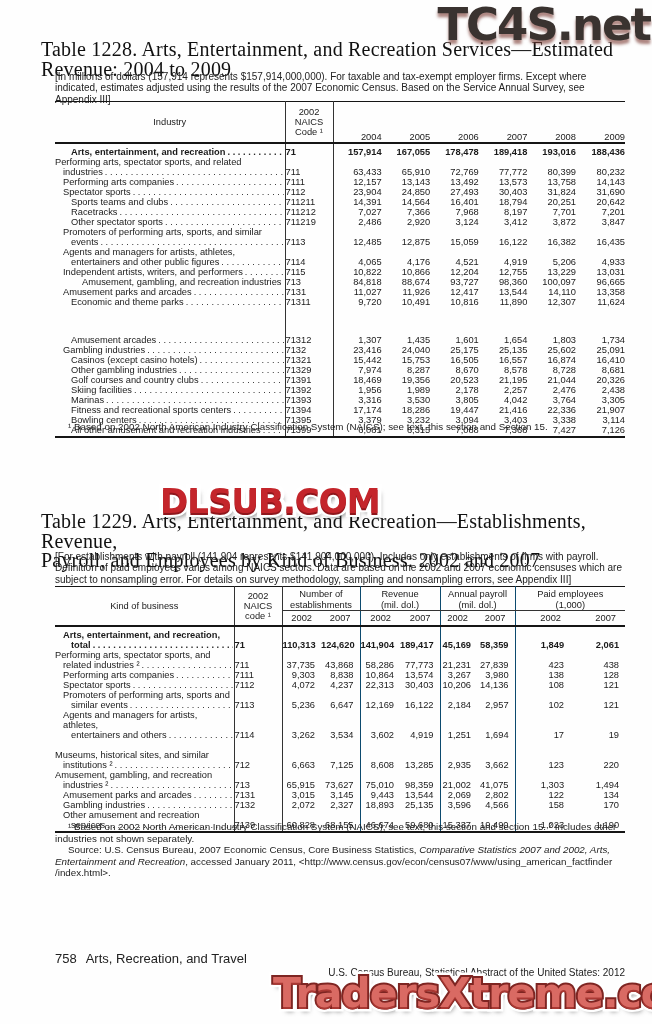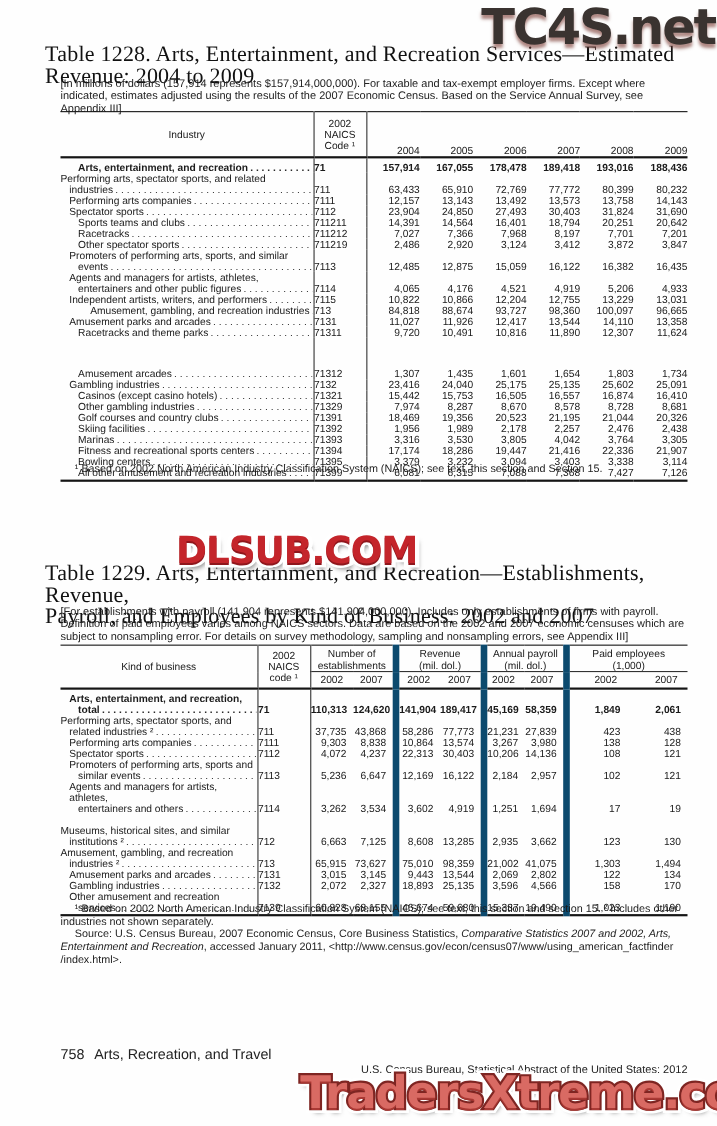--- a/index.html
+++ b/index.html
@@ -11,21 +11,21 @@
              font-weight:normal;font-size:20px;line-height:19.5px;color:#111;letter-spacing:.2px;}
   .tbl-note{position:absolute;left:55px;width:572px;font-size:10px;line-height:11.4px;color:#222;}
 
   
   .twrap{position:absolute;left:55px;width:570px;}
   table.t{border-collapse:collapse;table-layout:fixed;width:570px;border-top:1px solid #151515;}
   table.t td{padding:0;font-size:9.3px;line-height:10px;vertical-align:bottom;color:#1a1a1a;}
   .lab{border-right:1px solid #333;}
   .code{border-right:1px solid #333;padding-left:4px;}
   .num{text-align:right;padding-right:4px;}
-  .vr{border-right:6px solid #0c4a6e;}
+  .vr{border-right:1px solid #0c4a6e;}
   tr.b td{font-weight:bold;}
   tr.sp td{height:9px;}
   tbody tr:first-child td{padding-top:3px;}
   tbody tr:last-child td{border-bottom:2px solid #151515;padding-bottom:1px;}
   .line{padding-right:1px;}
   .line.lead{display:flex;justify-content:flex-end;}
   .line .txt{white-space:nowrap;}
   .dots{flex:1 1 auto;overflow:hidden;white-space:nowrap;padding-left:2px;color:#2a2a2a;}
   .dots::after{content:". . . . . . . . . . . . . . . . . . . . . . . . . . . . . . . . . . . . . . . . . . . . . . . . . . . . . . . . . . . . . . . . . . . .";}
   
@@ -289,21 +289,21 @@
             <td class="num">11,027</td>
             <td class="num">11,926</td>
             <td class="num">12,417</td>
             <td class="num">13,544</td>
             <td class="num">14,110</td>
             <td class="num">13,358</td>
           </tr>
           <tr>
             <td class="lab">
               <div class="line lead" style="padding-left: 16px;">
-                <span class="txt">Racetracks and theme parks</span>
+                <span class="txt">Economic and theme parks</span>
                 <span class="dots"></span>
               </div>
             </td>
             <td class="code">71311</td>
             <td class="num">9,720</td>
             <td class="num">10,491</td>
             <td class="num">10,816</td>
             <td class="num">11,890</td>
             <td class="num">12,307</td>
             <td class="num">11,624</td>
@@ -655,21 +655,21 @@
               </div>
             </td>
             <td class="code">712</td>
             <td class="num">6,663</td>
             <td class="num vr">7,125</td>
             <td class="num">8,608</td>
             <td class="num vr">13,285</td>
             <td class="num">2,935</td>
             <td class="num vr">3,662</td>
             <td class="num">123</td>
-            <td class="num">130</td>
+            <td class="num">220</td>
           </tr>
           <tr>
             <td class="lab">
               <div class="line" style="padding-left: 0px;">Amusement, gambling, and recreation</div>
               <div class="line lead" style="padding-left: 8px;">
                 <span class="txt">industries ²</span>
                 <span class="dots"></span>
               </div>
             </td>
             <td class="code">713</td>

